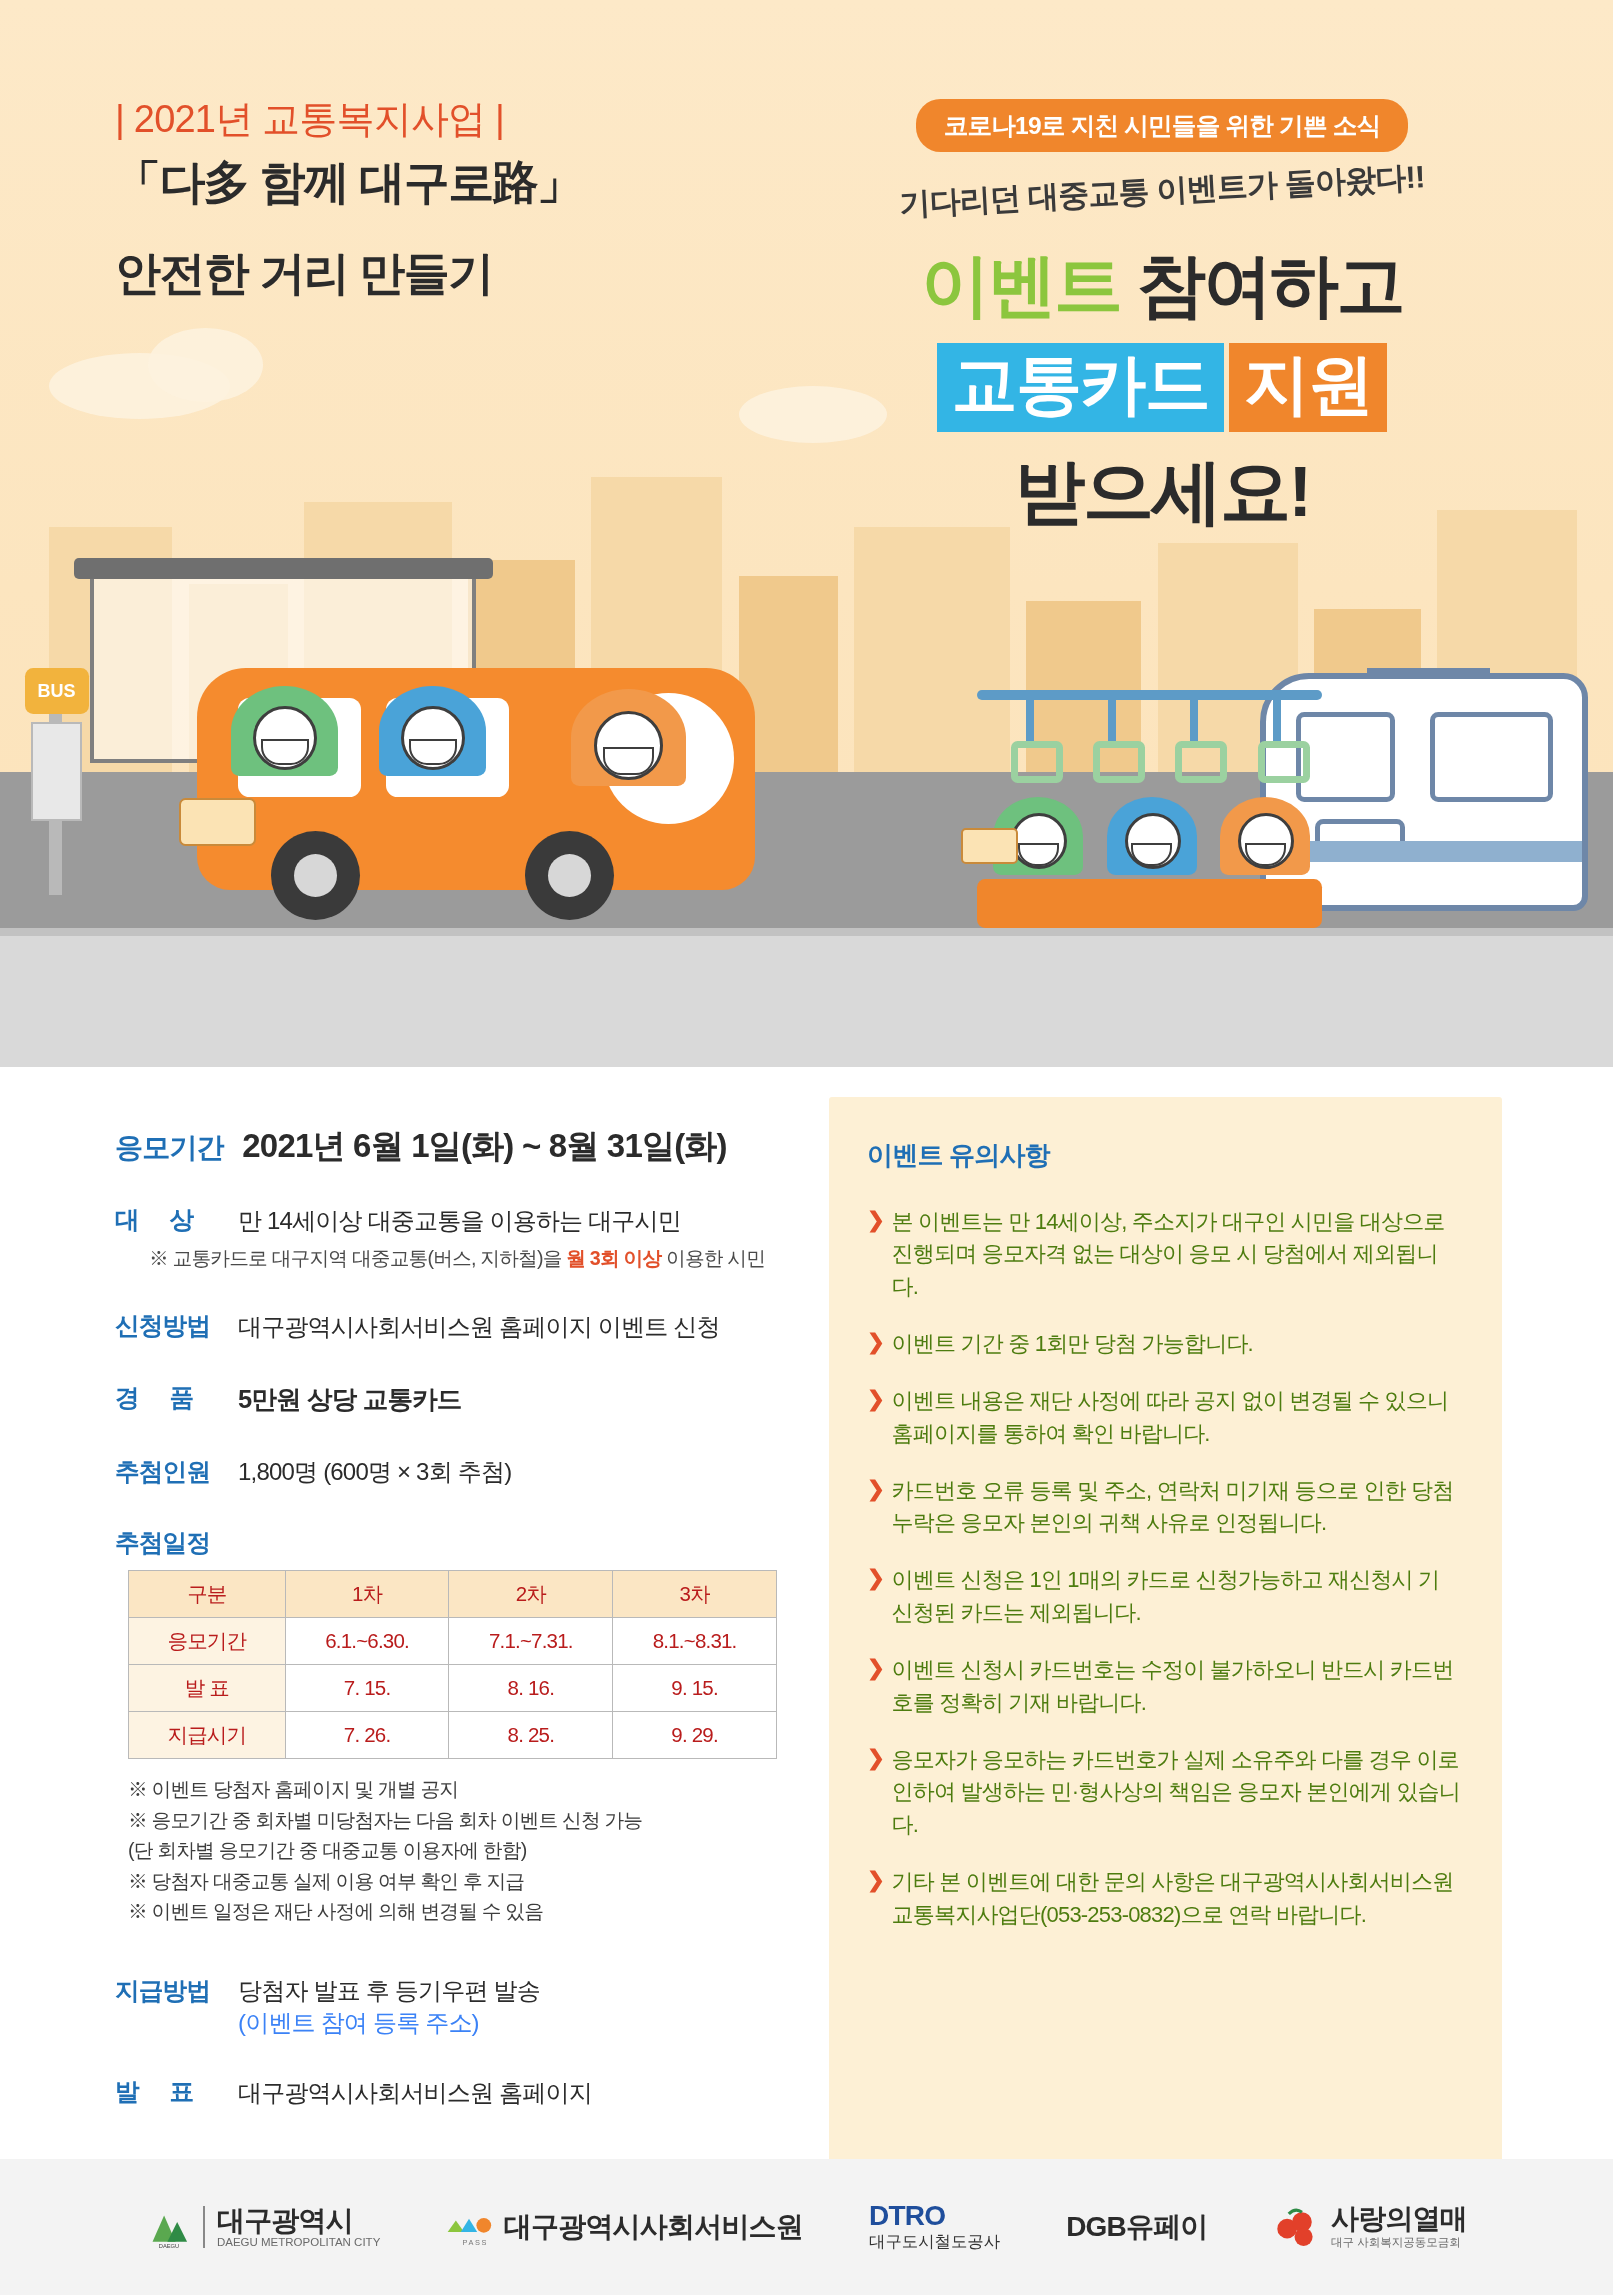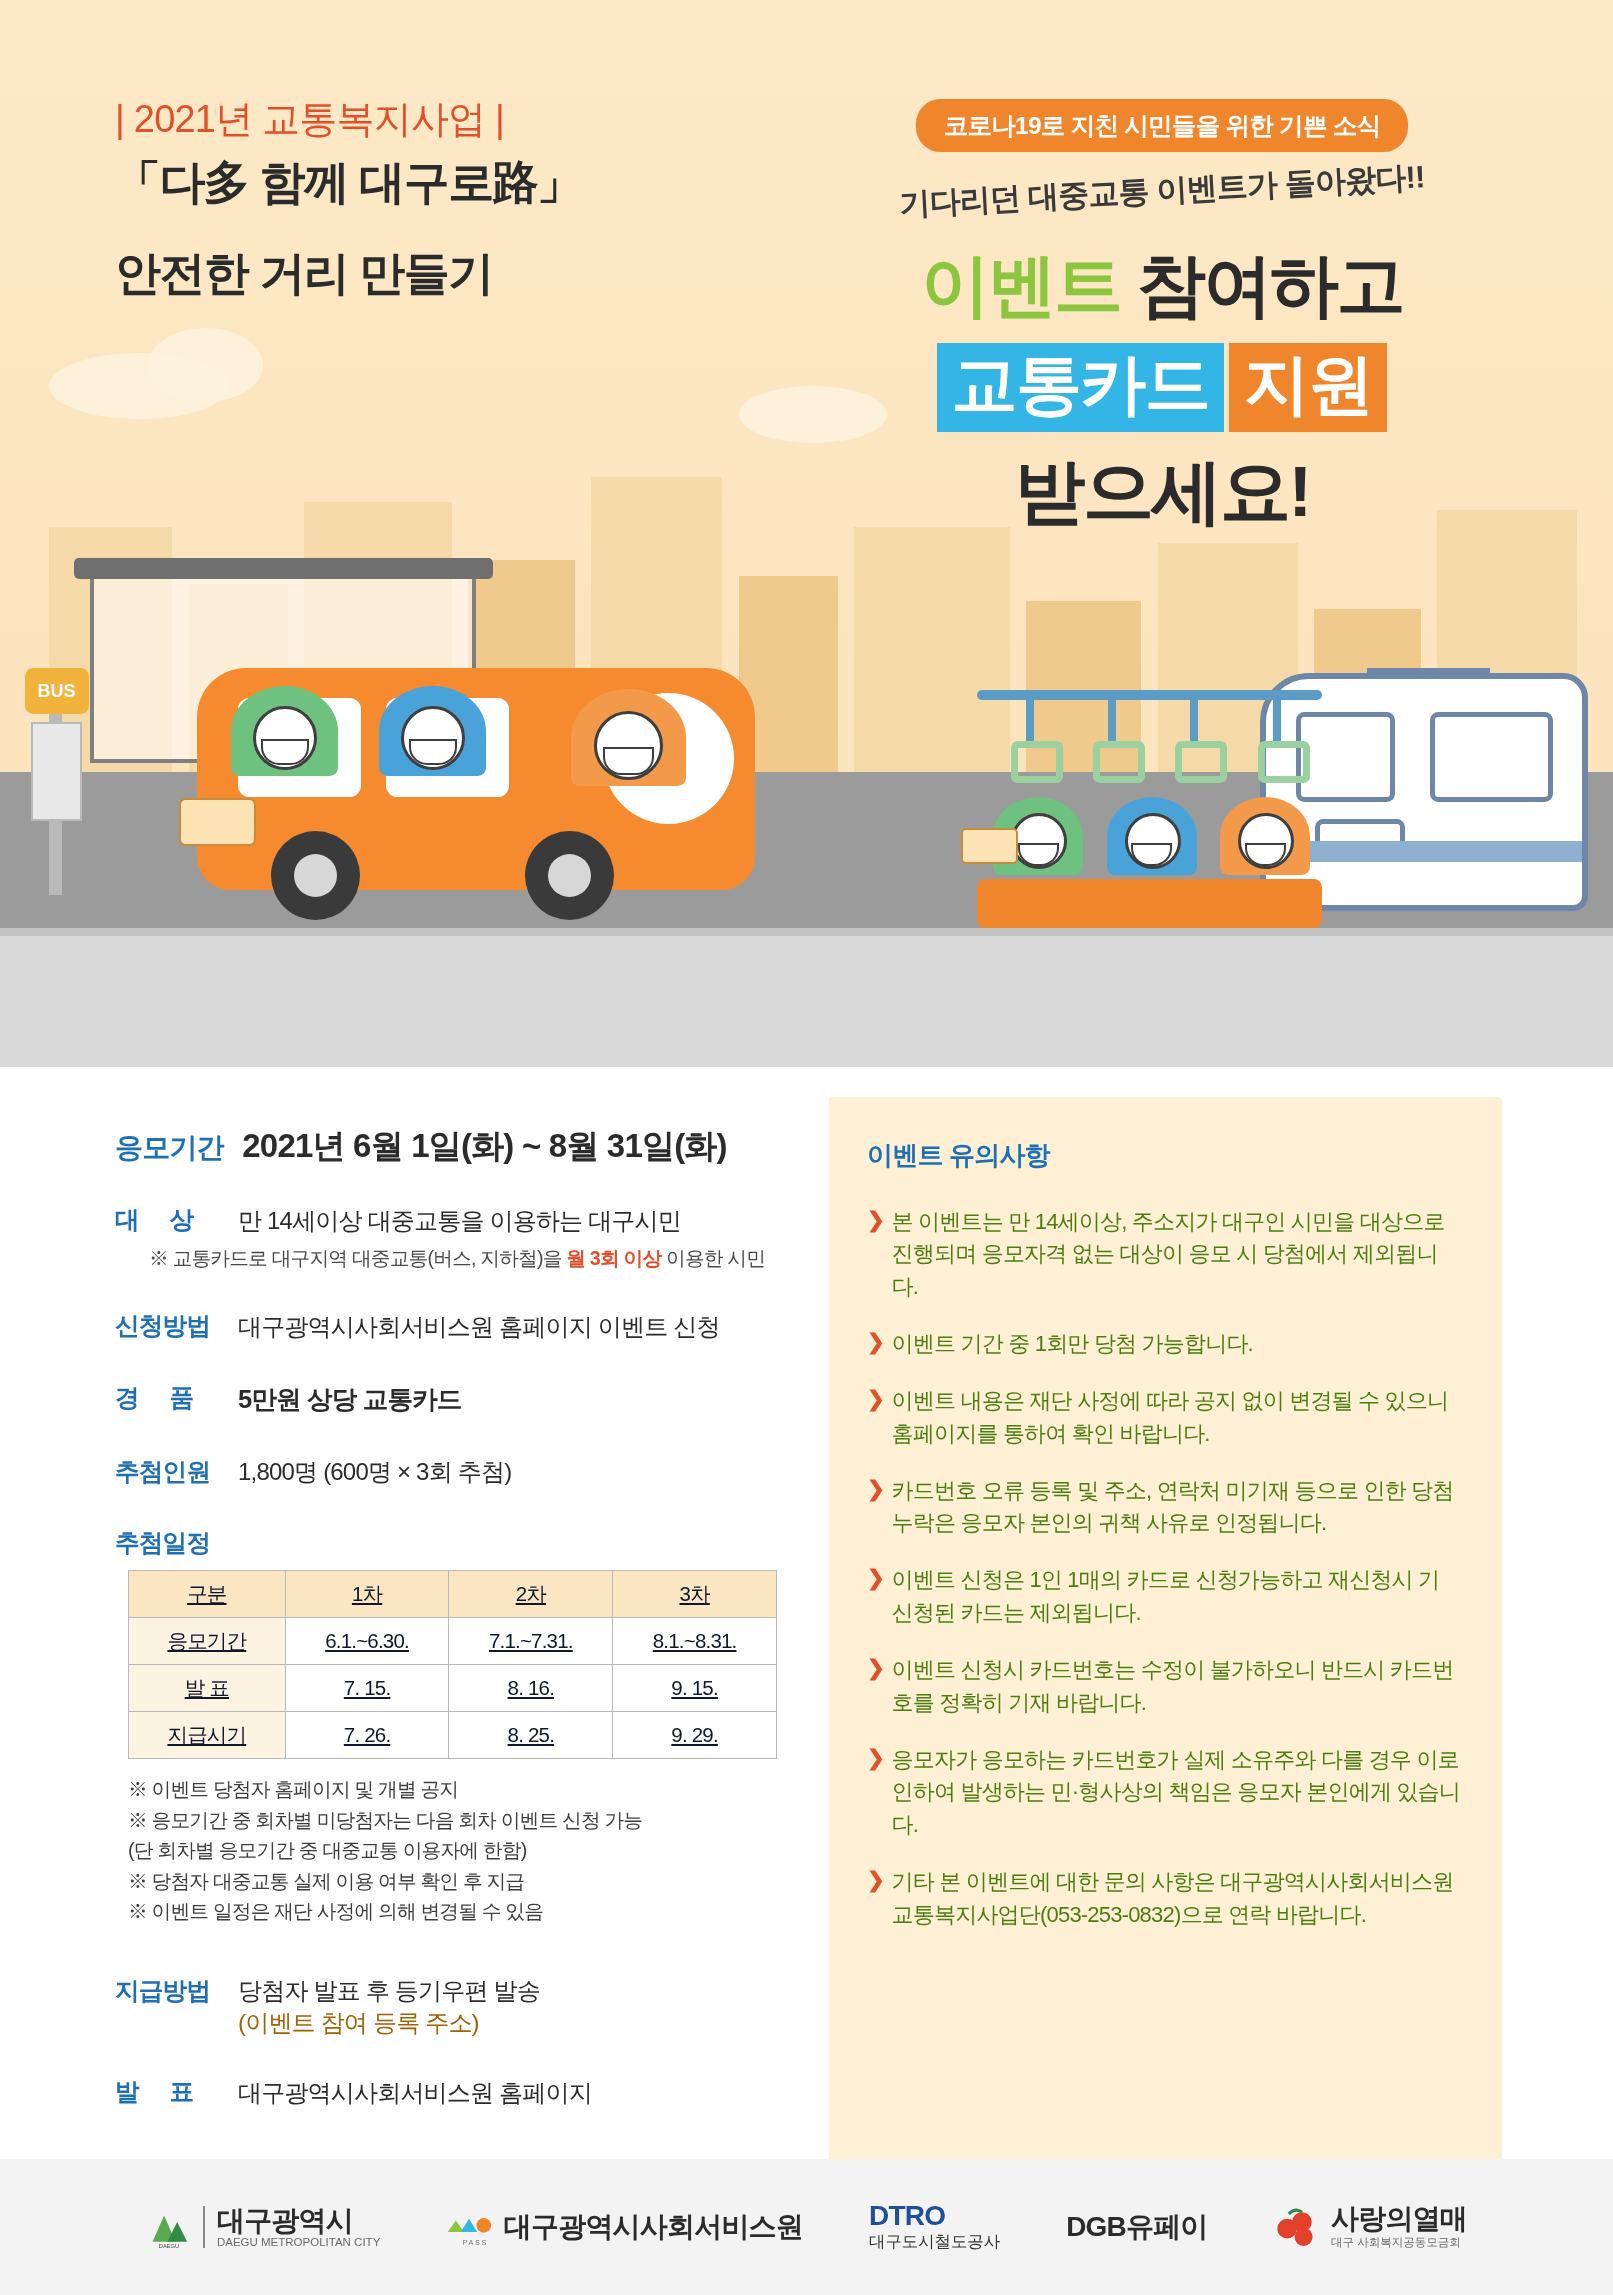--- a/index.html
+++ b/index.html
@@ -416,41 +416,40 @@
     border-collapse: collapse;
     margin-top: 11.5px;
     margin-left: 13px;
     width: 649px;
   }
   table.sched th, table.sched td {
     border: 0.8px solid #b9b9b9;
     font-size: 20.5px;
     text-align: center;
     padding: 9px 15px;
-    color: #0f172a;
-    letter-spacing: -0.8px;
-    text-decoration: underline;
+    color: #b91c1c;
+    letter-spacing: -0.8px;
   }
   table.sched th {
     background: #fbe6c4;
     font-weight: normal;
   }
   table.sched td.first { background: #fdf3e2; }
   .sub-notes {
     margin: 14.8px 0 0 13px;
   }
   .sub-notes div {
     font-size: 19.7px;
     color: #3d3d3d;
     line-height: 1.55;
     letter-spacing: -0.8px;
   }
   .pay-sub {
     font-size: 24px;
-    color: #a16207;
+    color: #3b82f6;
     margin-left: 123px;
     letter-spacing: -0.8px;
   }
 
   
   .notice {
     position: absolute;
     left: 829px;
     top: 29.6px;
     width: 673px;

